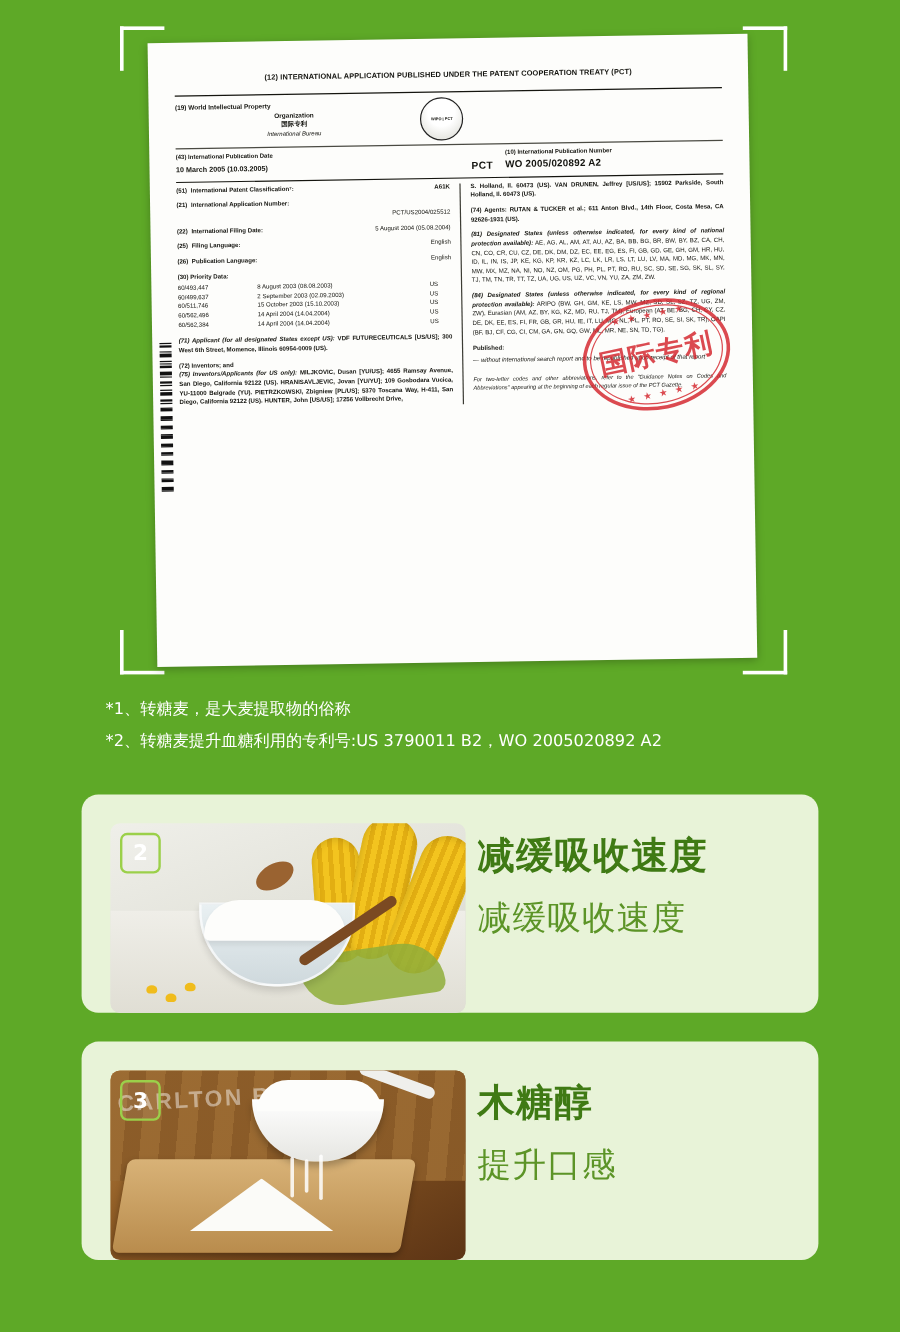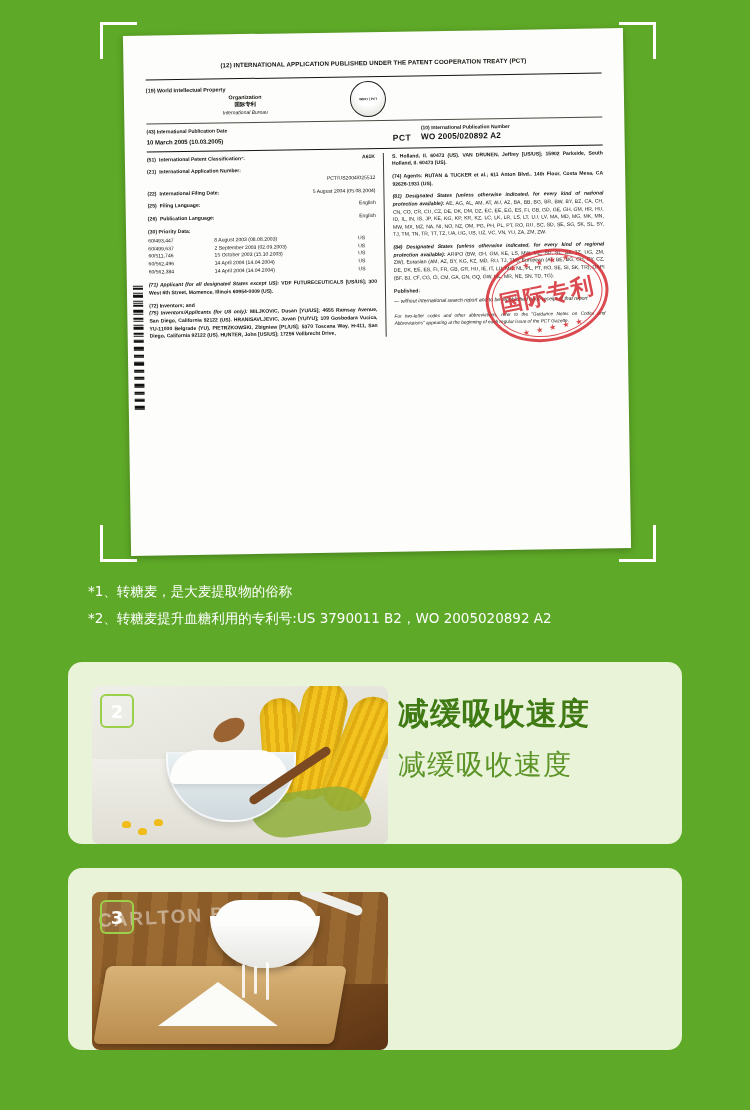--- a/index.html
+++ b/index.html
@@ -736,15 +736,19 @@
       <div class="tray"></div>
       <div class="mound"></div>
       <div class="scoop"></div>
       <div class="scoop-sugar"></div>
       <div class="handle"></div>
       <div class="fall" style="left:150px; top:72px; height:34px;"></div>
       <div class="fall" style="left:162px; top:74px; height:28px;"></div>
       <div class="fall" style="left:174px; top:70px; height:38px;"></div>
       <div class="badge">3</div>
     </div>
+    <div class="card-text">
+      <div class="card-title">木糖醇</div>
+      <div class="card-sub">提升口感</div>
+    </div>
   </div>
 
 </div>
 
 </body></html>

